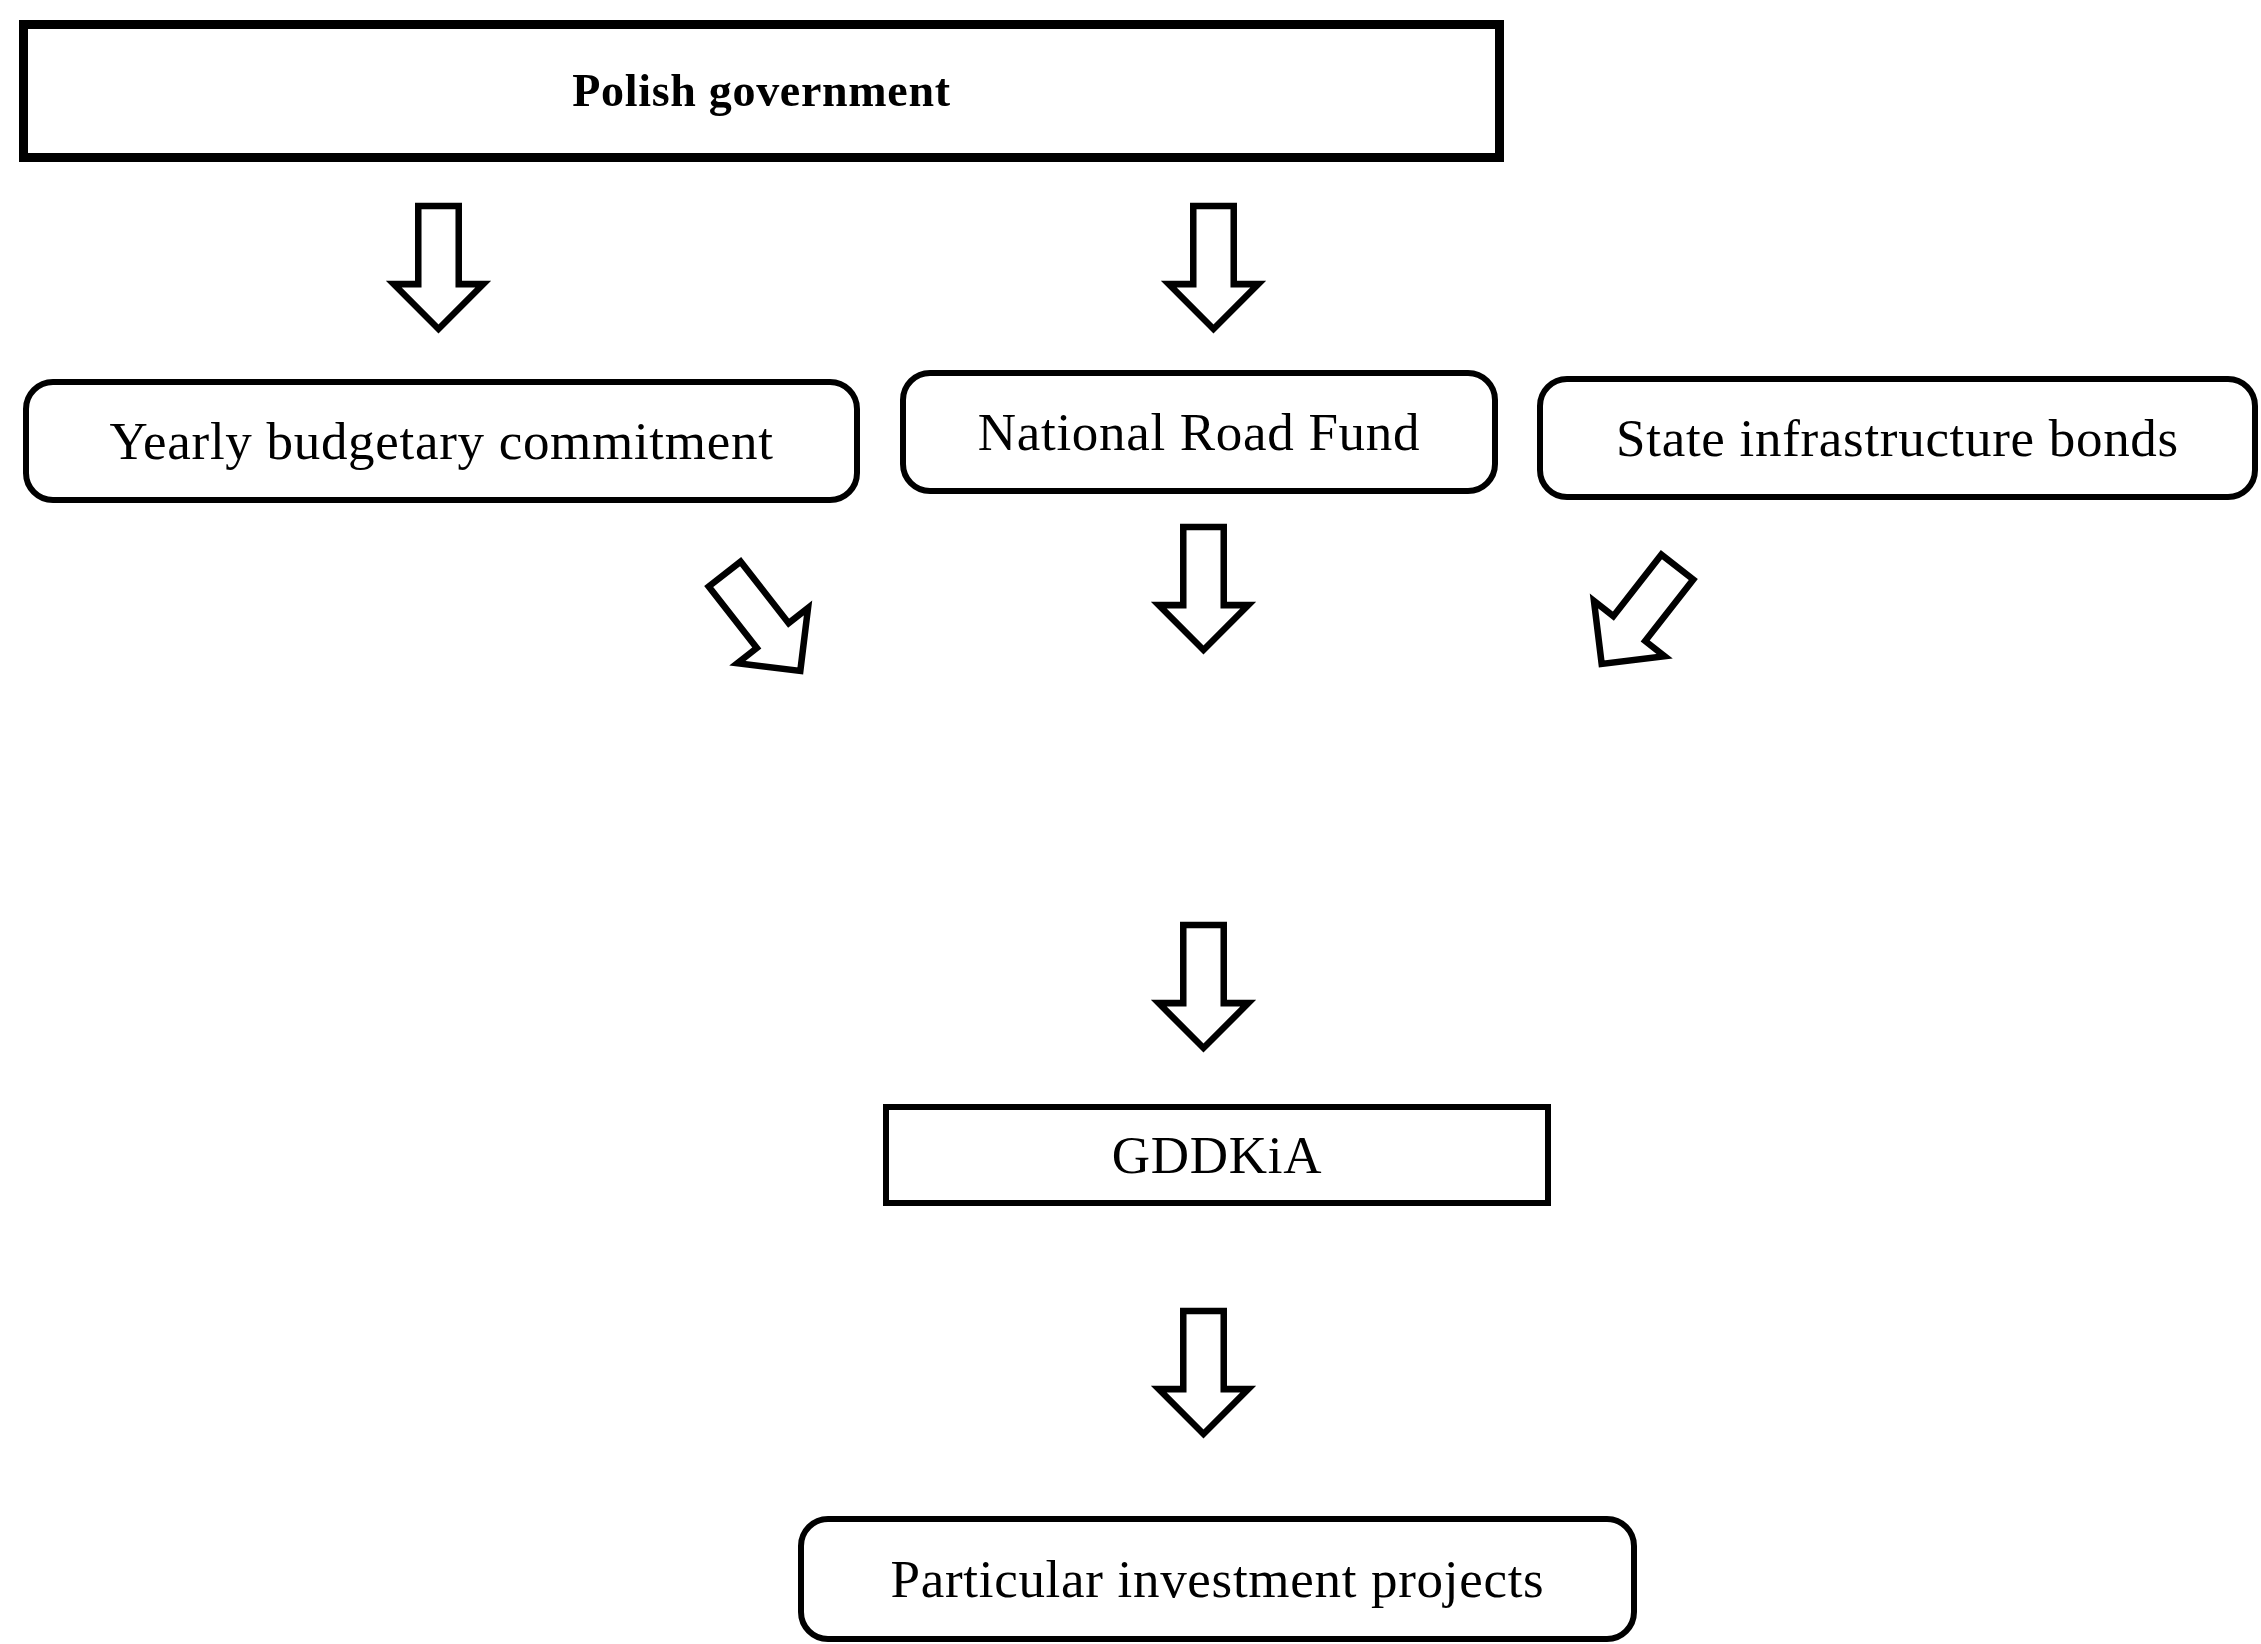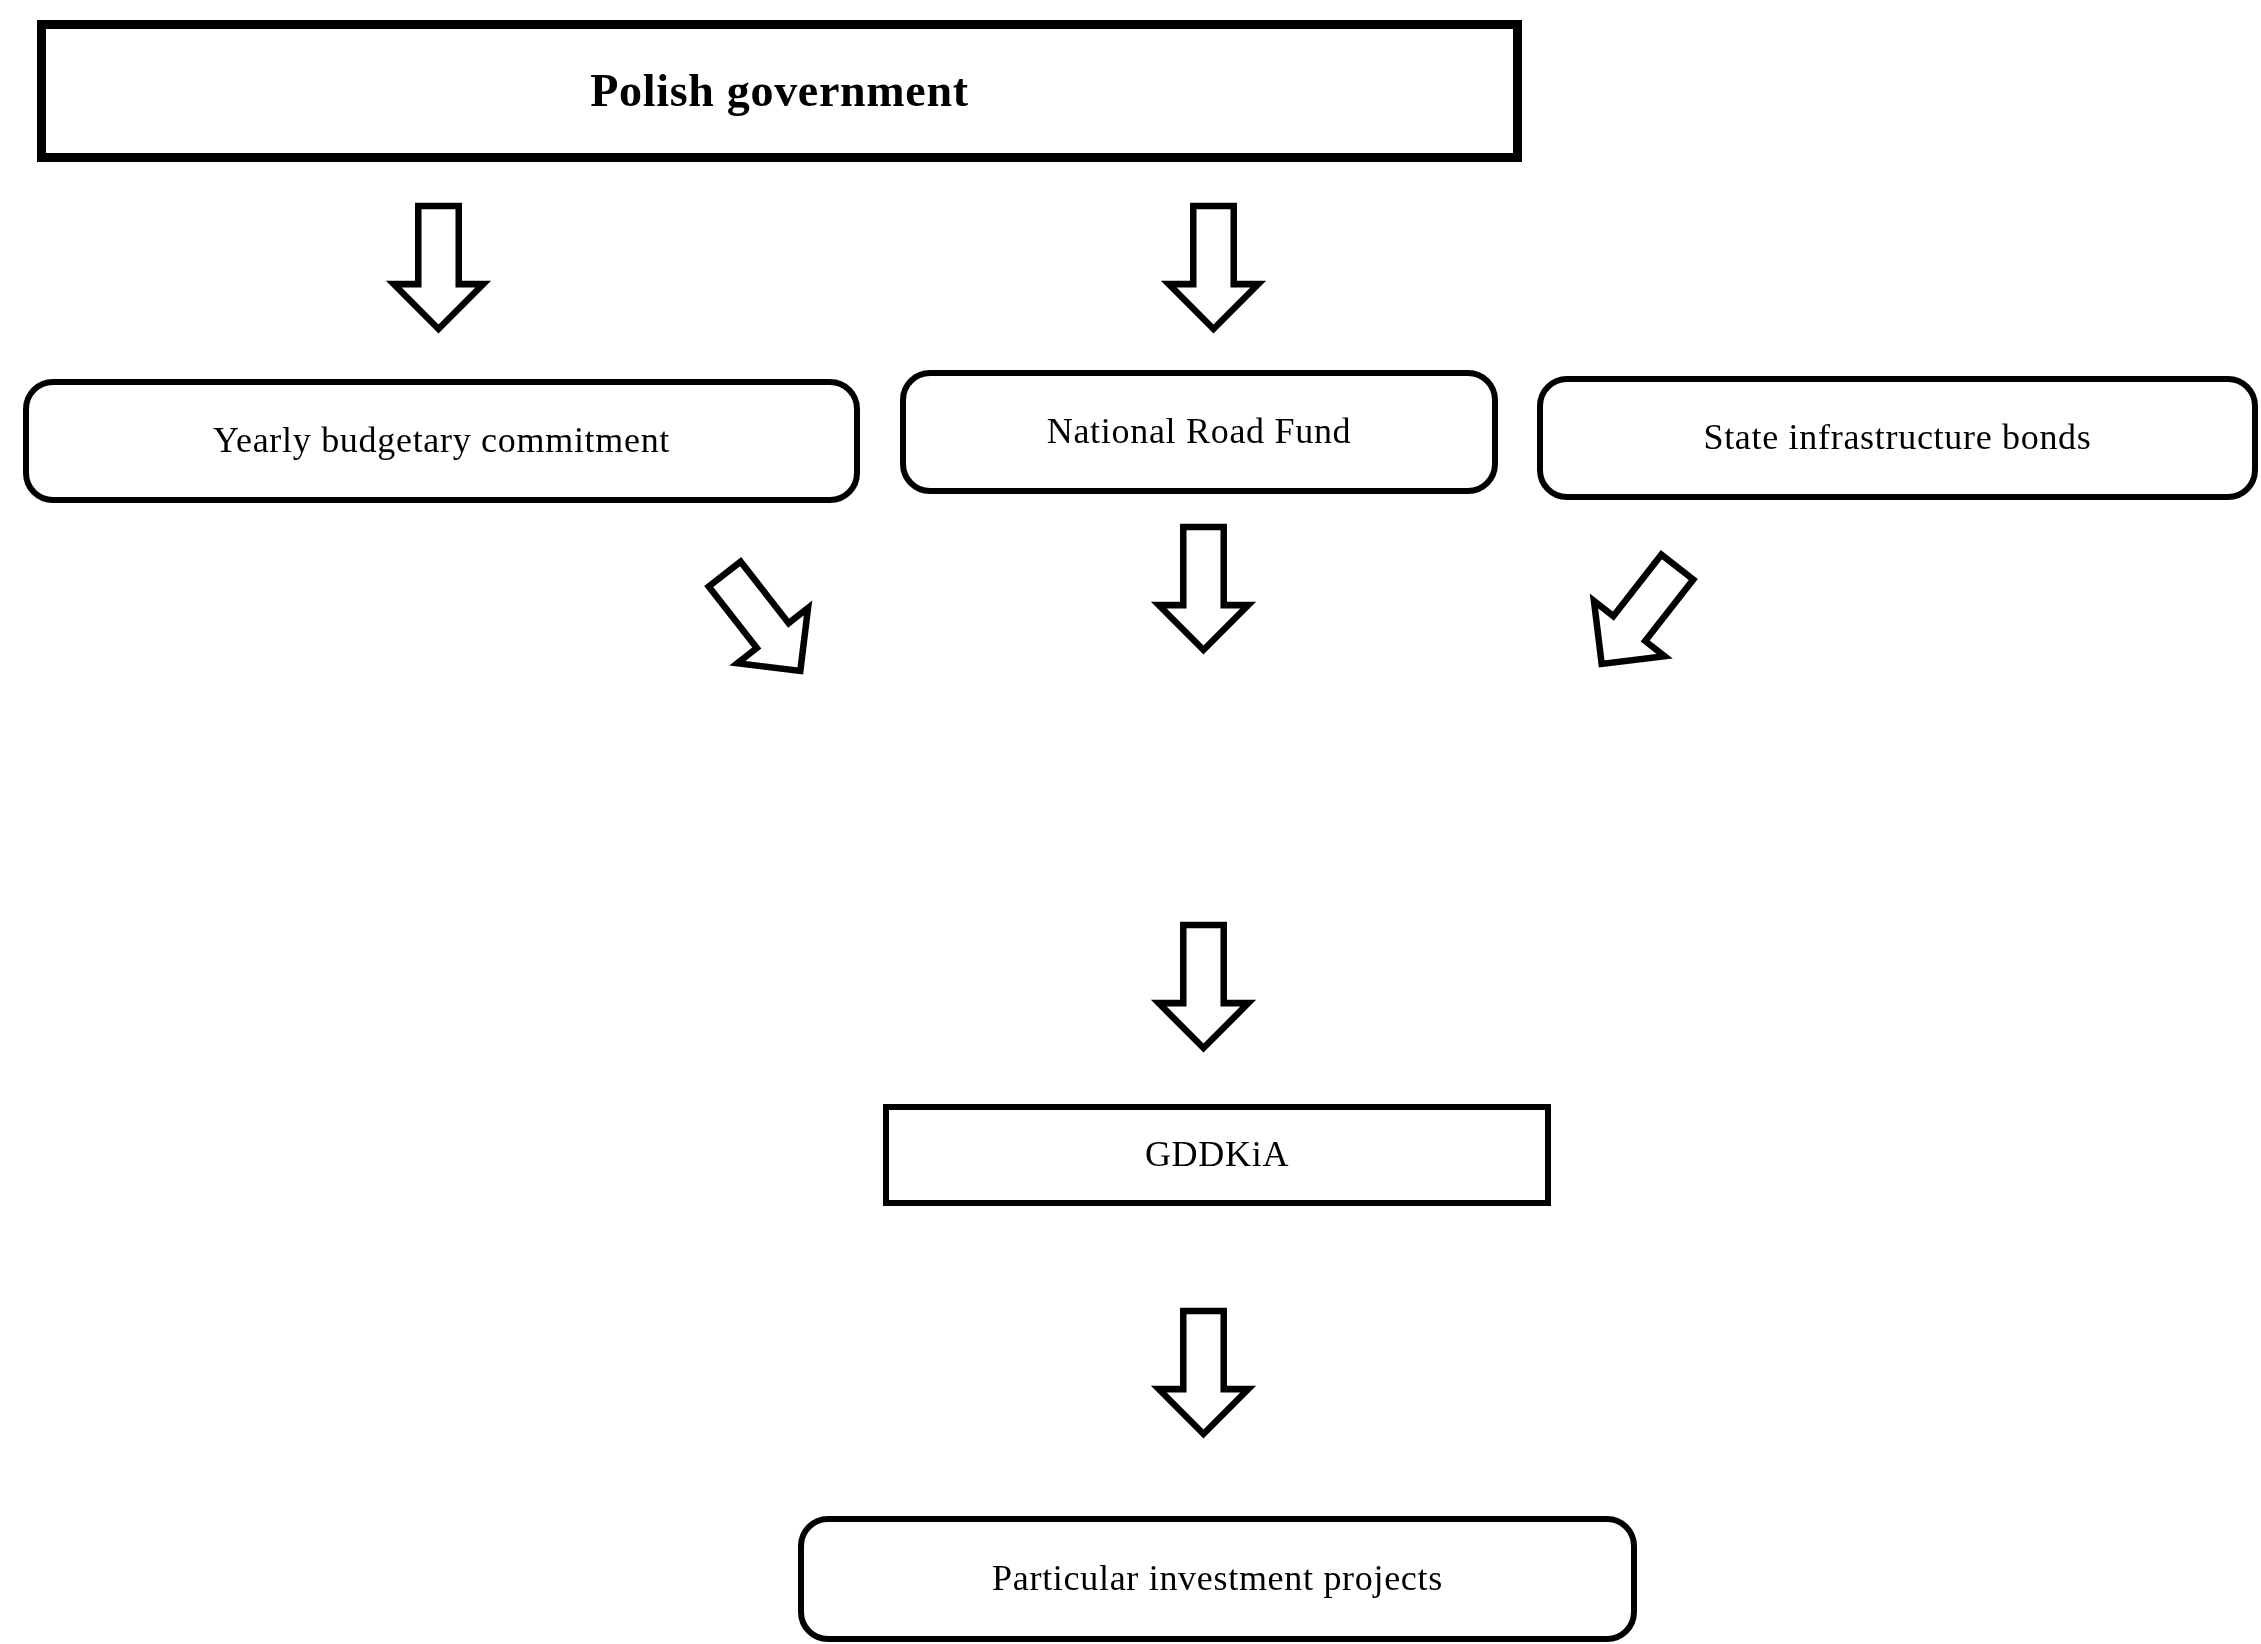--- a/index.html
+++ b/index.html
@@ -17,21 +17,21 @@
     overflow: hidden;
   }
   .node {
     position: absolute;
     box-sizing: border-box;
     display: flex;
     align-items: center;
     justify-content: center;
     text-align: center;
     background: #ffffff;
-    font-size: 36px;
+    font-size: 53px;
     line-height: 1.15;
     letter-spacing: 0.7px;
   }
   .rect-heavy {
     border: 9.4px solid #000000;
   }
   .rect-plain {
     border: 6.5px solid #000000;
   }
   .rounded {
@@ -56,21 +56,21 @@
     stroke: #000000;
     stroke-width: 9;
     stroke-linejoin: miter;
   }
 </style>
 </head>
 <body>
 
 <div class="canvas">
 
-  <div class="node rect-heavy bold-label" style="left:37px; top:20px; width:1485px; height:142px;">
+  <div class="node rect-heavy bold-label" style="left:19px; top:20px; width:1485px; height:142px;">
     <span>Polish government</span>
   </div>
 
   <svg class="arrow-svg" style="left:359px; top:188px;" viewBox="-110 -110 220 220" aria-hidden="true">
     <path class="arrow-shape" d="M -28 -85 L 28 -85 L 28 23 L 62 23 L 0 85 L -62 23 L -28 23 Z"></path>
   </svg>
 
   <svg class="arrow-svg" style="left:1134px; top:188px;" viewBox="-110 -110 220 220" aria-hidden="true">
     <path class="arrow-shape" d="M -28 -85 L 28 -85 L 28 23 L 62 23 L 0 85 L -62 23 L -28 23 Z"></path>
   </svg>

